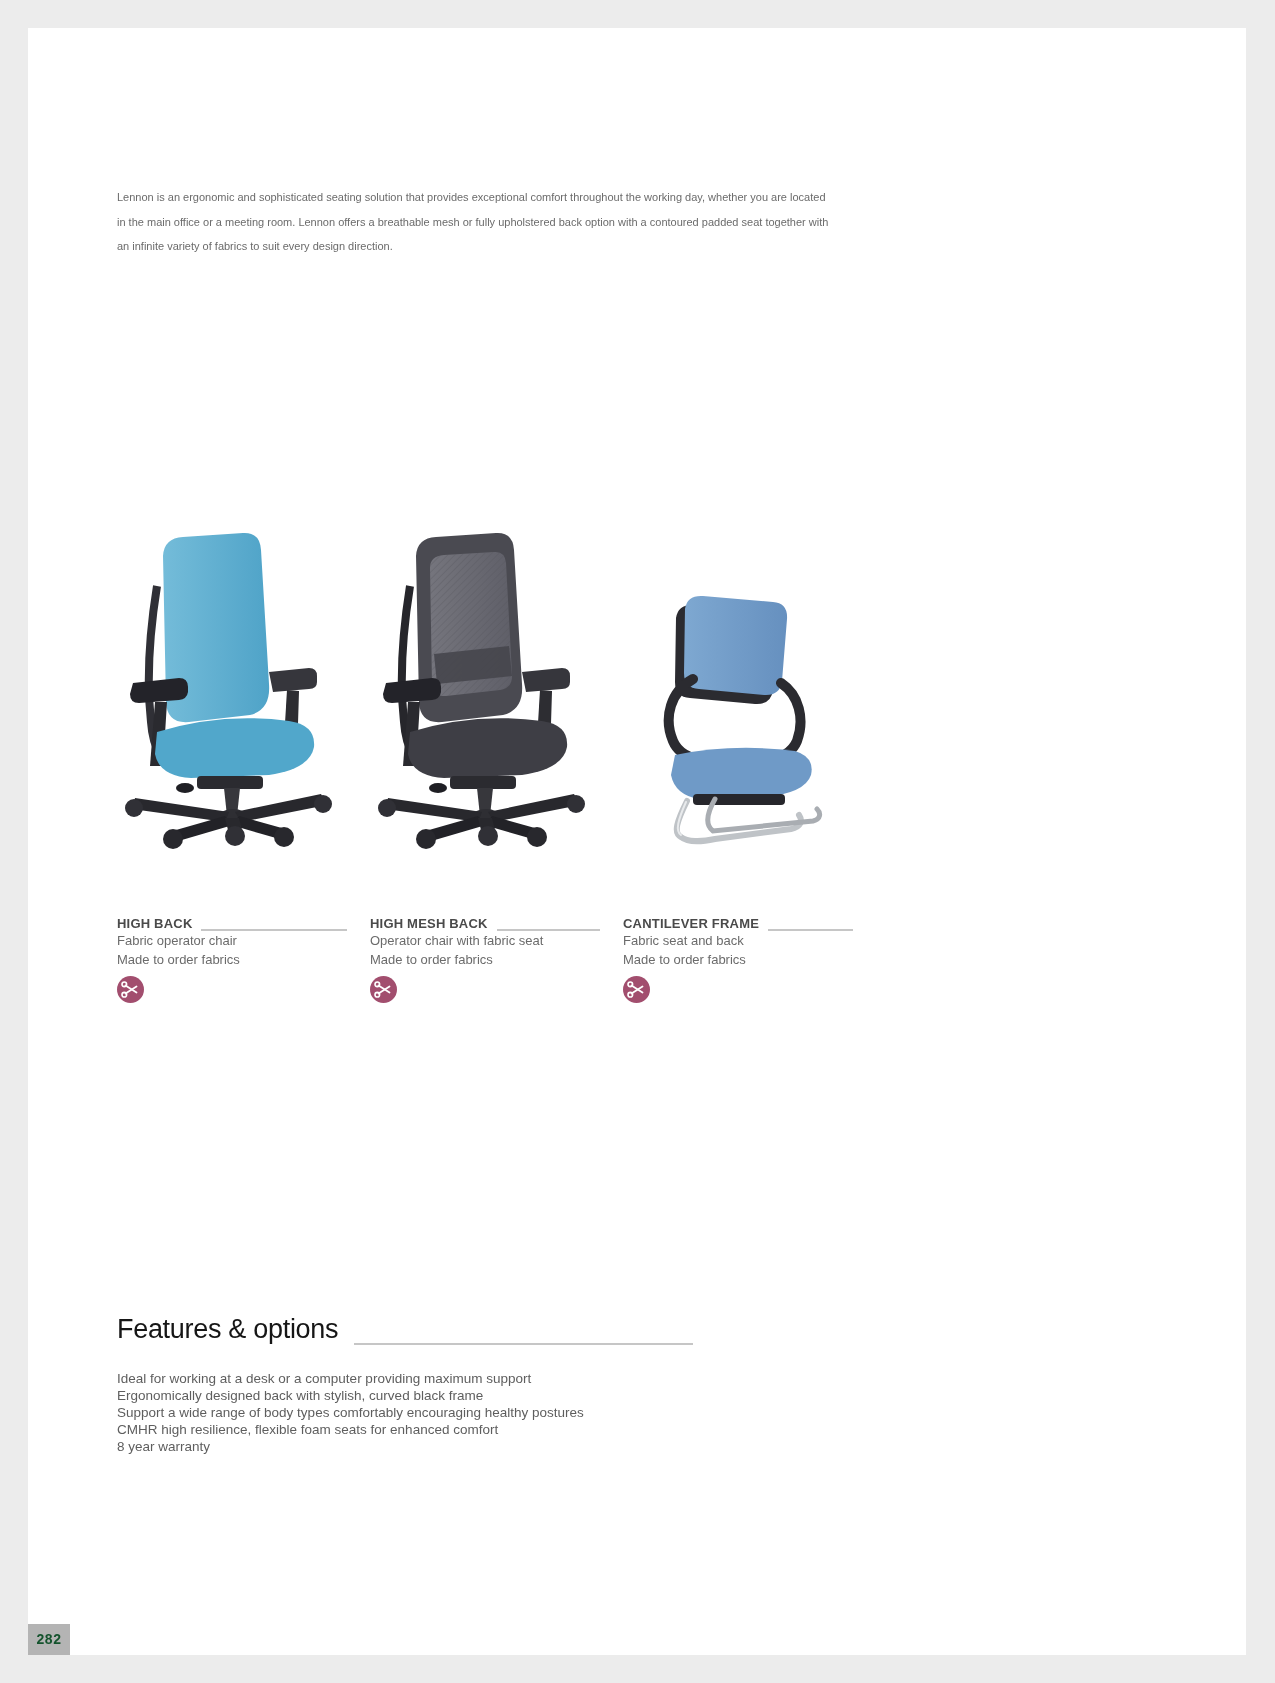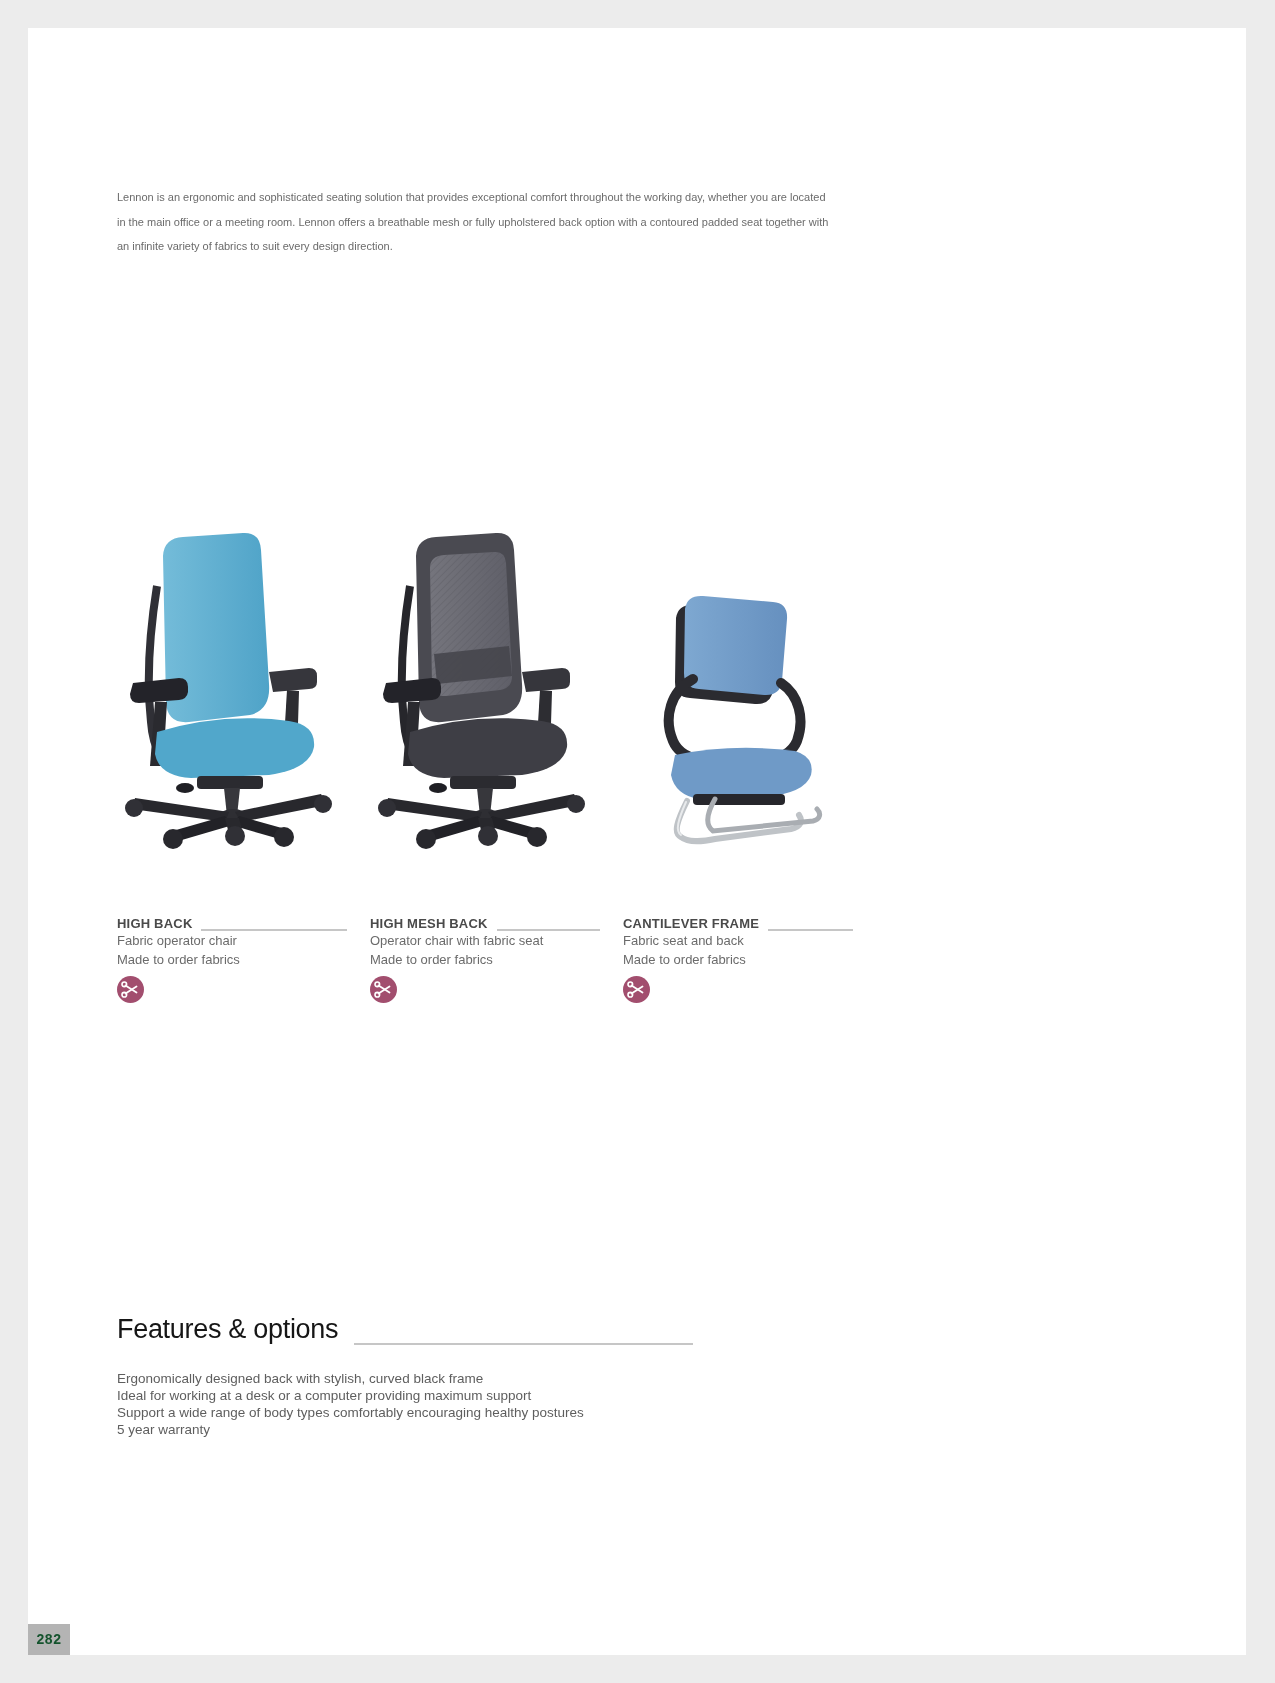--- a/index.html
+++ b/index.html
@@ -226,22 +226,23 @@
     </div>
 
   </div>
 
   <div class="features">
     <div class="feat-head-row">
       <h2>Features &amp; options</h2>
       <div class="rule"></div>
     </div>
     <div class="feat-list">
+      <div class="feat-item">Ideal for working at a desk or a computer providing maximum support</div>
       <div class="feat-item">Ergonomically designed back with stylish, curved black frame</div>
-      <div class="feat-item">Ideal for working at a desk or a computer providing maximum support</div>
       <div class="feat-item">Support a wide range of body types comfortably encouraging healthy postures</div>
-      <div class="feat-item">5 year warranty</div>
+      <div class="feat-item">CMHR high resilience, flexible foam seats for enhanced comfort</div>
+      <div class="feat-item">8 year warranty</div>
     </div>
   </div>
 
   <div class="page-num">282</div>
 
 </div>
 
 </body></html>

